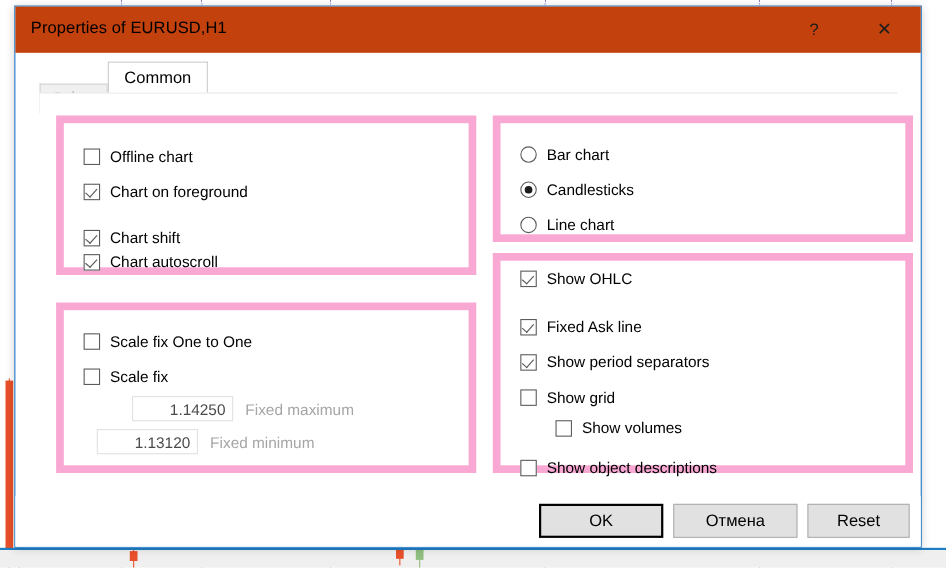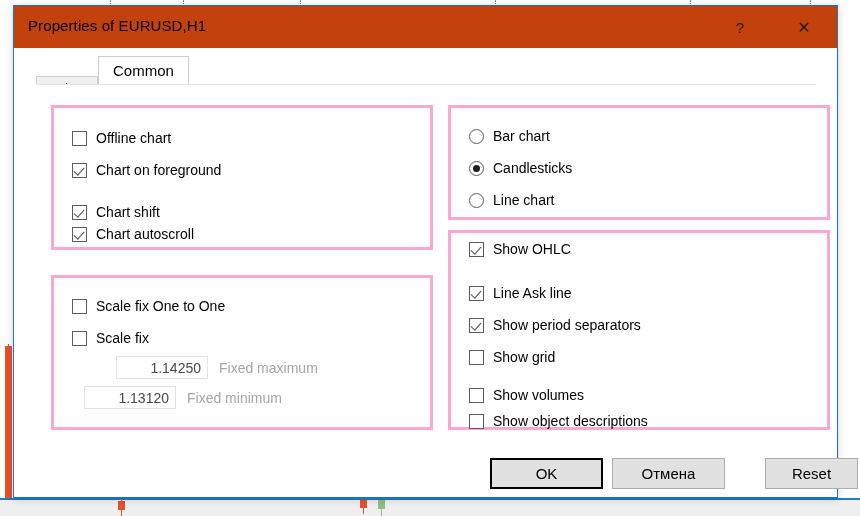--- a/index.html
+++ b/index.html
@@ -147,21 +147,21 @@
     width: 780px;
     height: 364px;
     background: #ffffff;
     border-top: 1px solid #e6e6e6;
     box-sizing: border-box;
   }
 
   
   .groupbox {
     position: absolute;
-    border: 3px solid #f9a8d4;
+    border: 7px solid #f9a8d4;
     background: #ffffff;
     box-sizing: border-box;
     padding-left: 22px;
   }
   #grp-chart-opts  { left: 15px;  top: 20px;  width: 382px; height: 145px; }
   #grp-scale       { left: 15px;  top: 190px; width: 382px; height: 155px; }
   #grp-charttype   { left: 412px; top: 20px;  width: 382px; height: 115px; }
   #grp-show        { left: 412px; top: 145px; width: 382px; height: 200px; }
 
   
@@ -271,21 +271,21 @@
     cursor: default;
     text-align: center;
     line-height: 29px;
   }
   .btn.primary {
     border: 2px solid #000000;
     line-height: 27px;
   }
   #btn-ok     { left: 476px; width: 113px; }
   #btn-cancel { left: 598px; width: 113px; }
-  #btn-reset  { left: 720px; width: 93px; margin-left: 31px; }
+  #btn-reset  { left: 720px; width: 93px; }
 </style>
 </head>
 <body>
 
 <div id="app-background">
   <div class="chart-area">
     <div class="sep-line" style="left:110px;"></div>
     <div class="sep-line" style="left:183px;"></div>
     <div class="sep-line" style="left:300px;"></div>
     <div class="sep-line" style="left:495px;"></div>
@@ -395,31 +395,31 @@
       </div>
     </div>
 
     <div class="groupbox" id="grp-show">
       <div class="ctrl-row" style="top:6px;">
         <span class="cb checked"></span>
         <span class="ctrl-label">Show OHLC</span>
       </div>
       <div class="ctrl-row" style="top:50px;">
         <span class="cb checked"></span>
-        <span class="ctrl-label">Line Ask line</span>
+        <span class="ctrl-label">Fixed Ask line</span>
       </div>
       <div class="ctrl-row" style="top:82px;">
         <span class="cb checked"></span>
         <span class="ctrl-label">Show period separators</span>
       </div>
       <div class="ctrl-row" style="top:114px;">
         <span class="cb"></span>
         <span class="ctrl-label">Show grid</span>
       </div>
-      <div class="ctrl-row" style="top:152px;">
+      <div class="ctrl-row" style="top:142px;margin-left:32px;">
         <span class="cb"></span>
         <span class="ctrl-label">Show volumes</span>
       </div>
       <div class="ctrl-row" style="top:178px;">
         <span class="cb"></span>
         <span class="ctrl-label">Show object descriptions</span>
       </div>
     </div>
 
   </div>

